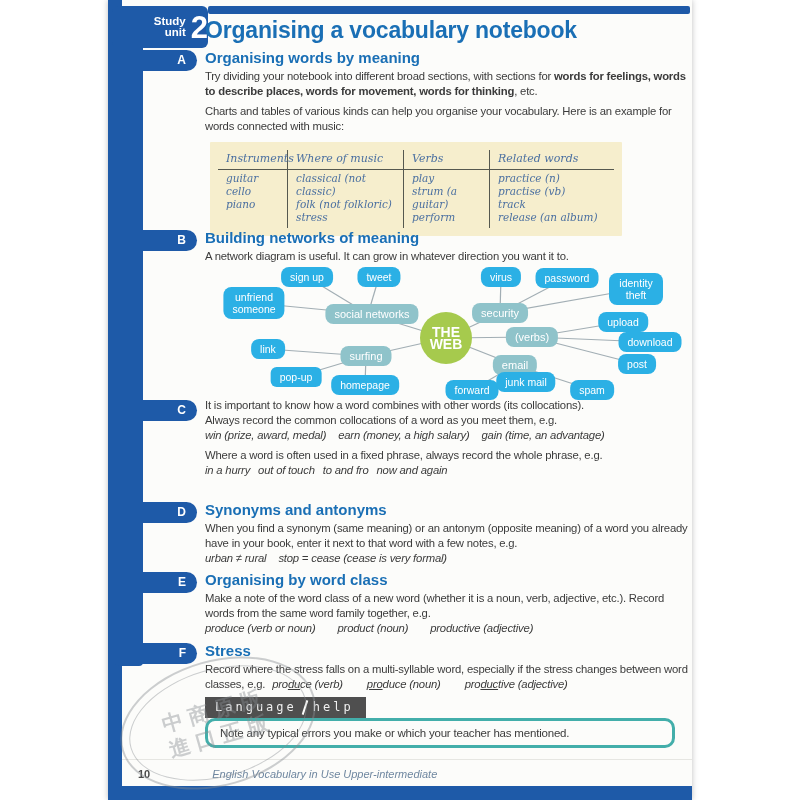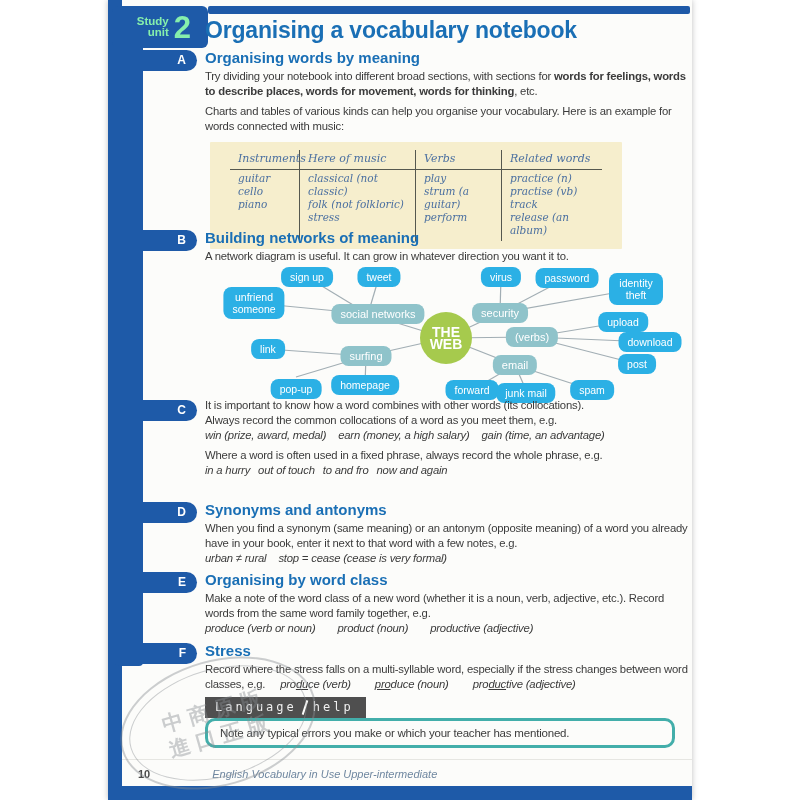--- a/index.html
+++ b/index.html
@@ -14,21 +14,21 @@
   }
   .page{
     position:absolute;left:14px;top:0;width:570px;height:786px;
     background:#fcfcfa;
   }
   
   .badge{
     position:absolute;left:4px;top:6px;width:96px;height:42px;
     background:var(--cover,#1e5aa8);border-radius:6px;
     display:flex;align-items:center;justify-content:flex-end;
-    gap:5px;padding-right:17px;box-sizing:border-box;color:#86efac;
+    gap:5px;padding-right:0;box-sizing:border-box;color:#ffffff;
   }
   .badge .stack{display:flex;flex-direction:column;align-items:flex-end;line-height:11.5px;font-size:11.5px;font-weight:bold;}
   .badge .num{font-size:31px;font-weight:bold;line-height:31px;}
   .topbar{position:absolute;left:100px;top:6px;width:482px;height:8px;background:var(--cover,#1e5aa8);border-radius:2px;}
   .page-title{
     position:absolute;left:97px;top:17px;width:482px;
     font-size:23px;font-weight:bold;color:var(--heading,#1a6fb5);letter-spacing:-0.2px;
   }
   
   .spine{position:absolute;left:7px;top:46px;width:28px;height:620px;background:var(--cover,#1e5aa8);border-radius:0 0 4px 4px;}
@@ -38,21 +38,21 @@
     text-align:right;line-height:21px;padding-right:11px;box-sizing:border-box;
   }
   
   .sec{position:absolute;left:97px;width:484px;color:#3b3b3b;}
   .sec h2{margin:0 0 2px 0;font-size:15px;line-height:19px;font-weight:bold;color:var(--heading,#1a6fb5);}
   .sec p{margin:0;font-size:11.3px;line-height:15px;letter-spacing:-0.2px;}
   .gap{height:5px;}
   .ex{display:flex;gap:12px;font-style:italic;font-size:11.3px;line-height:15px;letter-spacing:-0.2px;}
   .ex u{text-decoration:underline;}
   
-  .vtable-wrap{margin:8px 0 0 5px;width:412px;background:var(--tablebg,#f6eecd);padding:8px 20px;box-sizing:border-box;border-radius:1px;}
+  .vtable-wrap{margin:8px 0 0 5px;width:412px;background:var(--tablebg,#f6eecd);padding:8px 8px;box-sizing:border-box;border-radius:1px;}
   .vtable{display:grid;grid-template-columns:70px 116px 86px 1fr;
     font-family:"DejaVu Serif", serif;font-style:italic;color:#4a6fa0;font-size:10.5px;line-height:13px;}
   .vtable .cell{padding:2px 8px 4px 8px;}
   .vtable .hd{border-bottom:1px solid #55584f;font-size:11px;padding-bottom:4px;}
   .vtable .br{border-right:1px solid #55584f;}
   
   .diagram{position:absolute;left:13px;top:34px;width:472px;height:147px;}
   .diagram svg{position:absolute;left:0;top:0;}
   .node{
     position:absolute;transform:translate(-50%,-50%);
@@ -122,21 +122,21 @@
   <div class="tab" style="top:643px">F</div>
 
   <div class="sec" style="top:48px">
     <h2>Organising words by meaning</h2>
     <p><span>Try dividing your notebook into different broad sections, with sections for </span><strong>words for feelings, words to describe places, words for movement, words for thinking</strong><span>, etc.</span></p>
     <div class="gap"></div>
     <p>Charts and tables of various kinds can help you organise your vocabulary. Here is an example for words connected with music:</p>
     <div class="vtable-wrap">
       <div class="vtable">
         <div class="cell hd br">Instruments</div>
-        <div class="cell hd br">Here of music</div>
+        <div class="cell hd br">Where of music</div>
         <div class="cell hd br">Verbs</div>
         <div class="cell hd">Related words</div>
         <div class="cell br">
           <div>guitar</div>
           <div>cello</div>
           <div>piano</div>
         </div>
         <div class="cell br">
           <div>classical (not classic)</div>
           <div>folk (not folkloric)</div>
@@ -182,34 +182,34 @@
           <line x1="297" y1="103" x2="308" y2="128" stroke="#a2aeb4" stroke-width="1.2"></line>
           <line x1="297" y1="103" x2="374" y2="128" stroke="#a2aeb4" stroke-width="1.2"></line>
         </svg>
     <div class="node leaf" style="left: 89px; top: 15px;">sign up</div>
         <div class="node leaf" style="left: 161px; top: 15px;">tweet</div>
         <div class="node leaf" style="left: 283px; top: 15px;">virus</div>
         <div class="node leaf" style="left: 349px; top: 16px;">password</div>
         <div class="node leaf" style="left: 418px; top: 27px;">identity theft</div>
         <div class="node leaf" style="left: 36px; top: 41px;">unfriend
 someone</div>
-        <div class="node hub" style="left: 160px; top: 52px;">social networks</div>
+        <div class="node hub" style="left: 154px; top: 52px;">social networks</div>
         <div class="node hub" style="left: 282px; top: 51px;">security</div>
         <div class="node leaf" style="left: 405px; top: 60px;">upload</div>
         <div class="node hub" style="left: 314px; top: 75px;">(verbs)</div>
         <div class="node center" style="left: 228px; top: 76px;">THE WEB</div>
         <div class="node leaf" style="left: 432px; top: 80px;">download</div>
         <div class="node leaf" style="left: 50px; top: 87px;">link</div>
         <div class="node hub" style="left: 148px; top: 94px;">surfing</div>
         <div class="node leaf" style="left: 419px; top: 102px;">post</div>
         <div class="node hub" style="left: 297px; top: 103px;">email</div>
-        <div class="node leaf" style="left: 78px; top: 127px;">pop-up</div>
+        <div class="node leaf" style="left: 78px; top: 115px; border-radius: 6px;">pop-up</div>
         <div class="node leaf" style="left: 147px; top: 123px;">homepage</div>
         <div class="node leaf" style="left: 254px; top: 128px;">forward</div>
-        <div class="node leaf" style="left: 308px; top: 131px;">junk mail</div>
+        <div class="node leaf" style="left: 308px; top: 120px;">junk mail</div>
         <div class="node leaf" style="left: 374px; top: 128px;">spam</div>
       </div>
   </div>
 
   <div class="sec" style="top:398px">
     <p>It is important to know how a word combines with other words (its collocations).</p>
     <p>Always record the common collocations of a word as you meet them, e.g.</p>
     <div class="ex">
       <span>win (prize, award, medal)</span>
         <span>earn (money, a high salary)</span>
@@ -240,21 +240,21 @@
     <div class="ex" style="gap:22px">
       <span>produce (verb or noun)</span>
         <span>product (noun)</span>
         <span>productive (adjective)</span>
     </div>
   </div>
 
   <div class="sec" style="top:641px">
     <h2>Stress</h2>
     <p><span>Record where the stress falls on a multi-syllable word, especially if the stress changes between word classes, e.g.</span>
-      <span class="ex" style="display:inline-flex;gap:24px;margin-left:12px">
+      <span class="ex" style="display:inline-flex;gap:24px;margin-left:4px">
         <span><span>pro</span><u>du</u><span>ce (verb)</span></span>
         <span><span></span><u>pro</u><span>duce (noun)</span></span>
         <span><span>pro</span><u>duc</u><span>tive (adjective)</span></span>
       </span>
     </p>
   </div>
 
   <div class="sec" style="top:697px">
     <div class="lh-tab">
       <span>Language</span>

